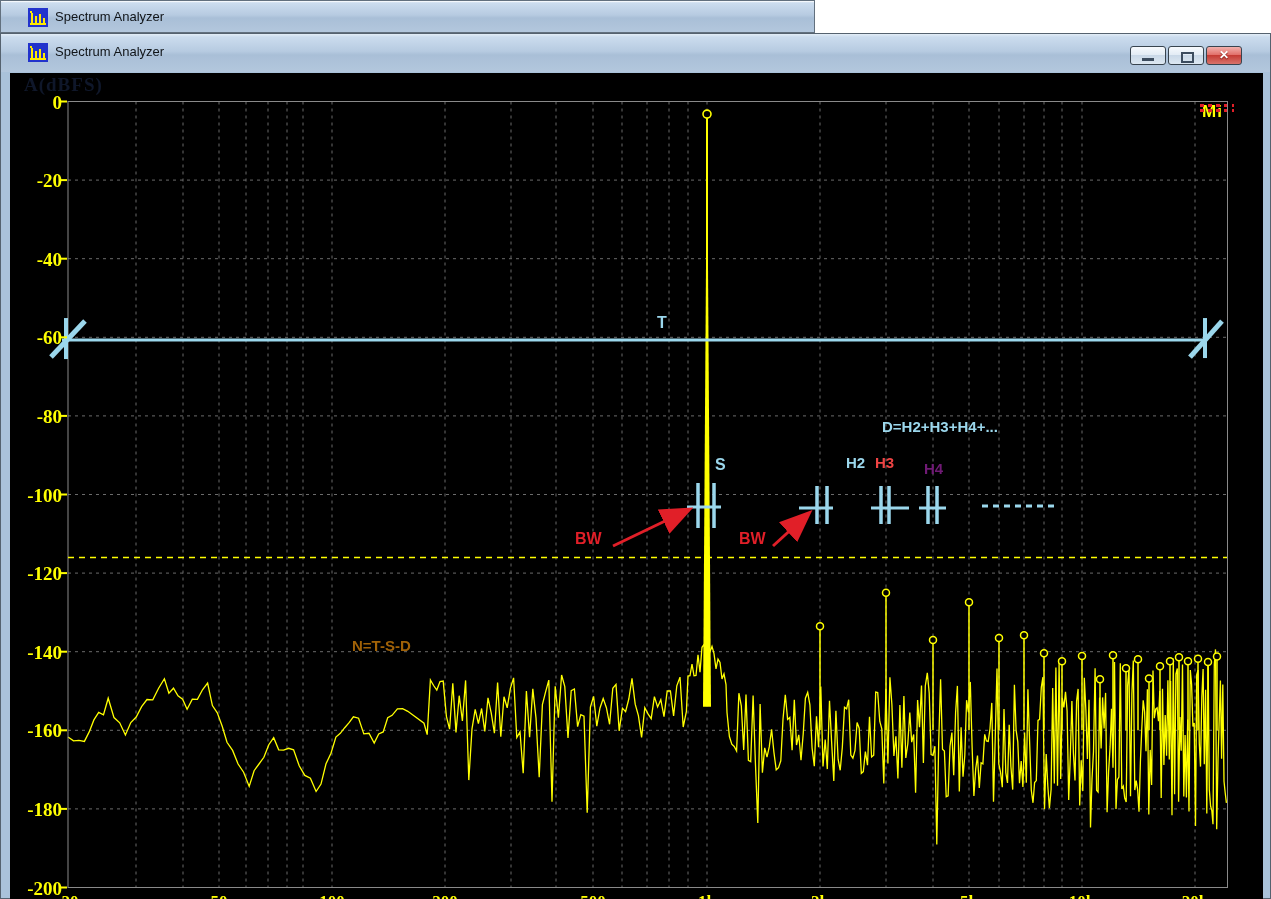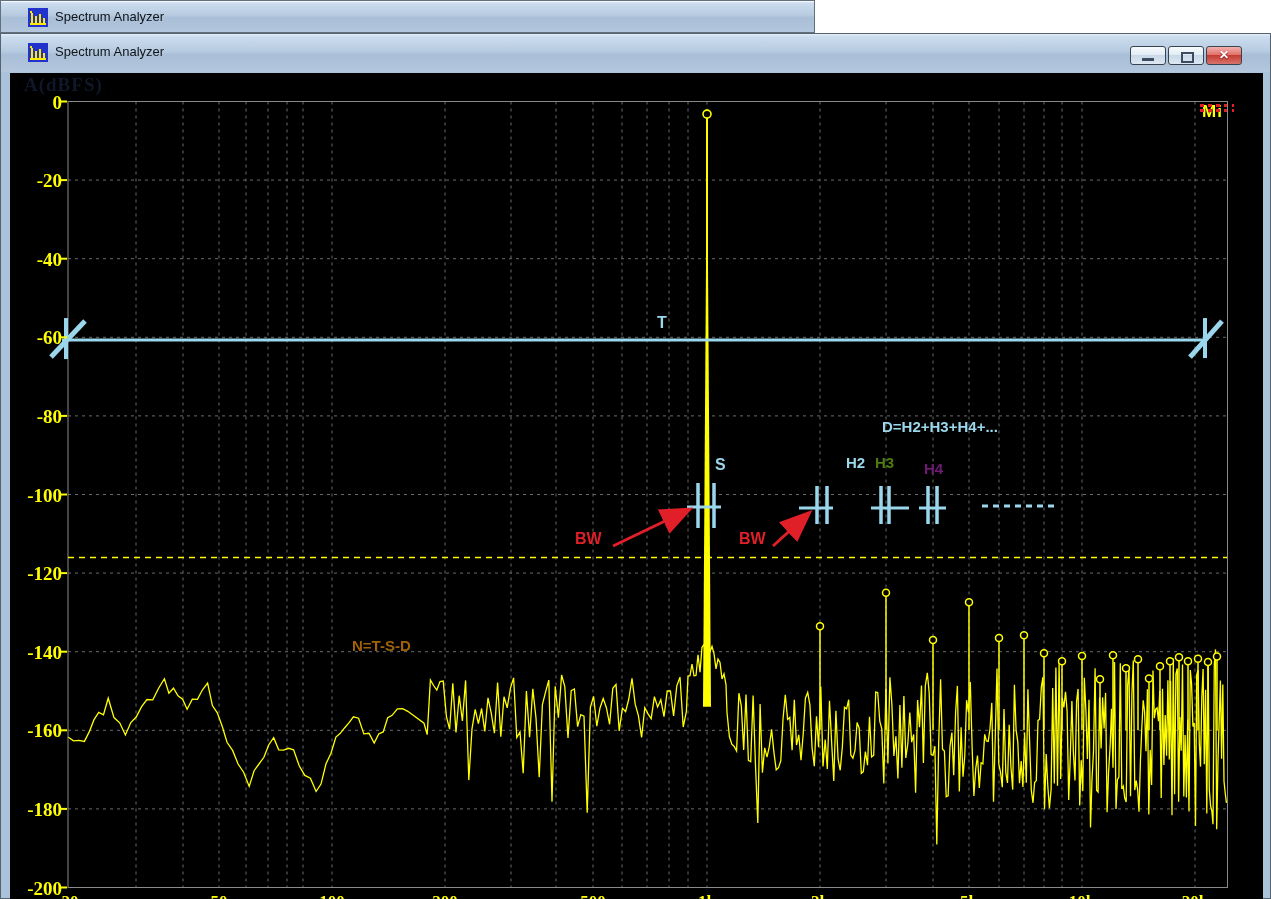--- a/index.html
+++ b/index.html
@@ -228,21 +228,21 @@
         <line x1="60" y1="730.3000000000001" x2="67" y2="730.3000000000001" stroke="#ffff00" stroke-width="2"></line>
         <text x="62" y="815.9" text-anchor="end" class="ytick">-180</text>
         <line x1="60" y1="808.9" x2="67" y2="808.9" stroke="#ffff00" stroke-width="2"></line>
         <text x="62" y="894.5" text-anchor="end" class="ytick">-200</text>
         <line x1="60" y1="887.5" x2="67" y2="887.5" stroke="#ffff00" stroke-width="2"></line>
       </g>
   </svg>
 <div class="annot" style="left: 657px; top: 314px; font-size: 16px; color: rgb(155, 215, 236);">T</div>
     <div class="annot" style="left: 715px; top: 456px; font-size: 16px; color: rgb(155, 215, 236);">S</div>
     <div class="annot" style="left: 846px; top: 454px; font-size: 15px; color: rgb(155, 215, 236);">H2</div>
-    <div class="annot" style="left: 875px; top: 454px; font-size: 15px; color: #4d7c0f;">H3</div>
+    <div class="annot" style="left: 875px; top: 454px; font-size: 15px; color: #ef4444;">H3</div>
     <div class="annot" style="left: 924px; top: 460px; font-size: 15px; color: #701a75;">H4</div>
     <div class="annot" style="left: 870px; top: 418px; font-size: 15px; color: rgb(155, 215, 236); margin-left: 12px;">D=H2+H3+H4+...</div>
     <div class="annot" style="left: 352px; top: 637px; font-size: 15px; color: #a16207;">N=T-S-D</div>
     <div class="annot" style="left: 575px; top: 530px; font-size: 16px; color: rgb(225, 31, 40);">BW</div>
     <div class="annot" style="left: 739px; top: 530px; font-size: 16px; color: rgb(225, 31, 40);">BW</div>
     <div class="x-tick-label" style="left: 70px;">20</div>
     <div class="x-tick-label" style="left: 219px;">50</div>
     <div class="x-tick-label" style="left: 332px;">100</div>
     <div class="x-tick-label" style="left: 445px;">200</div>
     <div class="x-tick-label" style="left: 593px;">500</div>

